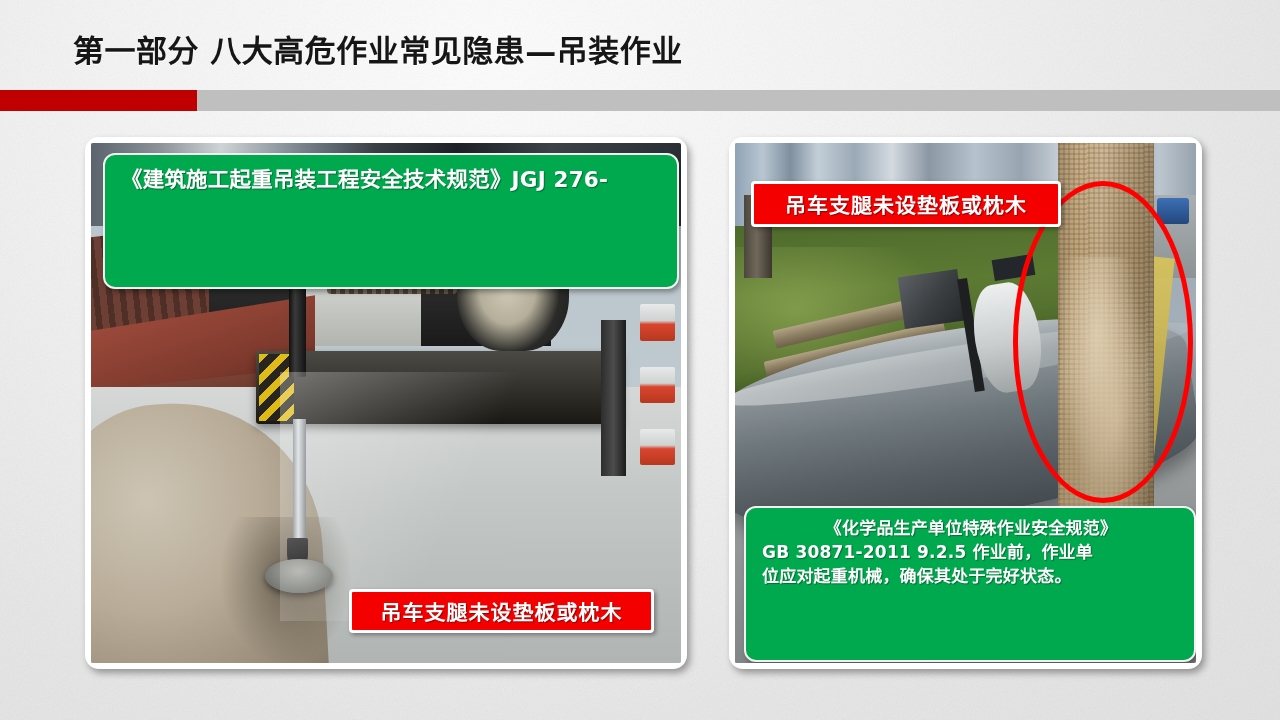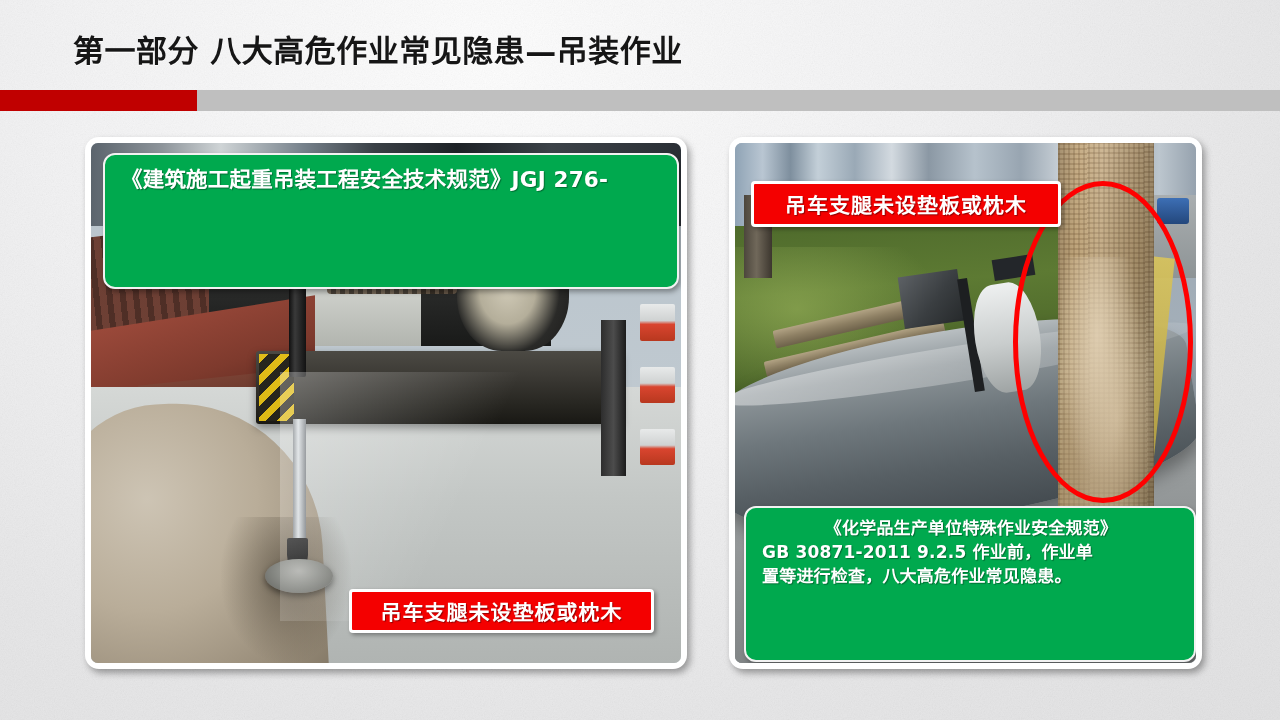--- a/index.html
+++ b/index.html
@@ -75,21 +75,21 @@
     background: #ffffff;
     border-radius: 14px;
     padding: 6px;
     box-sizing: border-box;
     box-shadow: 3px 4px 7px rgba(0,0,0,.35);
   }
   .panel .photo {
     position: relative;
     width: 100%;
     height: 100%;
-    border-radius: 7px;
+    border-radius: 2px;
     overflow: hidden;
   }
 
   #panel-left  { left: 85px;  top: 137px; width: 602px; height: 532px; }
   #panel-right { left: 729px; top: 137px; width: 473px; height: 532px; }
 
   
   .ph-left {
     background: linear-gradient(#b9c4cc 0%, #c6ced4 100%);
   }
@@ -449,19 +449,19 @@
       <div class="sandbag"></div>
       <div class="sandbag-fray"></div>
 
       <div class="ellipse-marker" id="right-ellipse"></div>
 
       <div class="label-red" id="right-red">吊车支腿未设垫板或枕木</div>
 
       <div class="callout-green" id="right-green">
         <div style="text-align:center;">《化学品生产单位特殊作业安全规范》</div>
         <div>GB 30871-2011  9.2.5 作业前，作业单</div>
-        <div>置等进行检查，八大高危作业常见隐患。</div>
+        <div>位应对起重机械，确保其处于完好状态。</div>
       </div>
 
     </div>
   </div>
 
 </div>
 
 </body></html>

